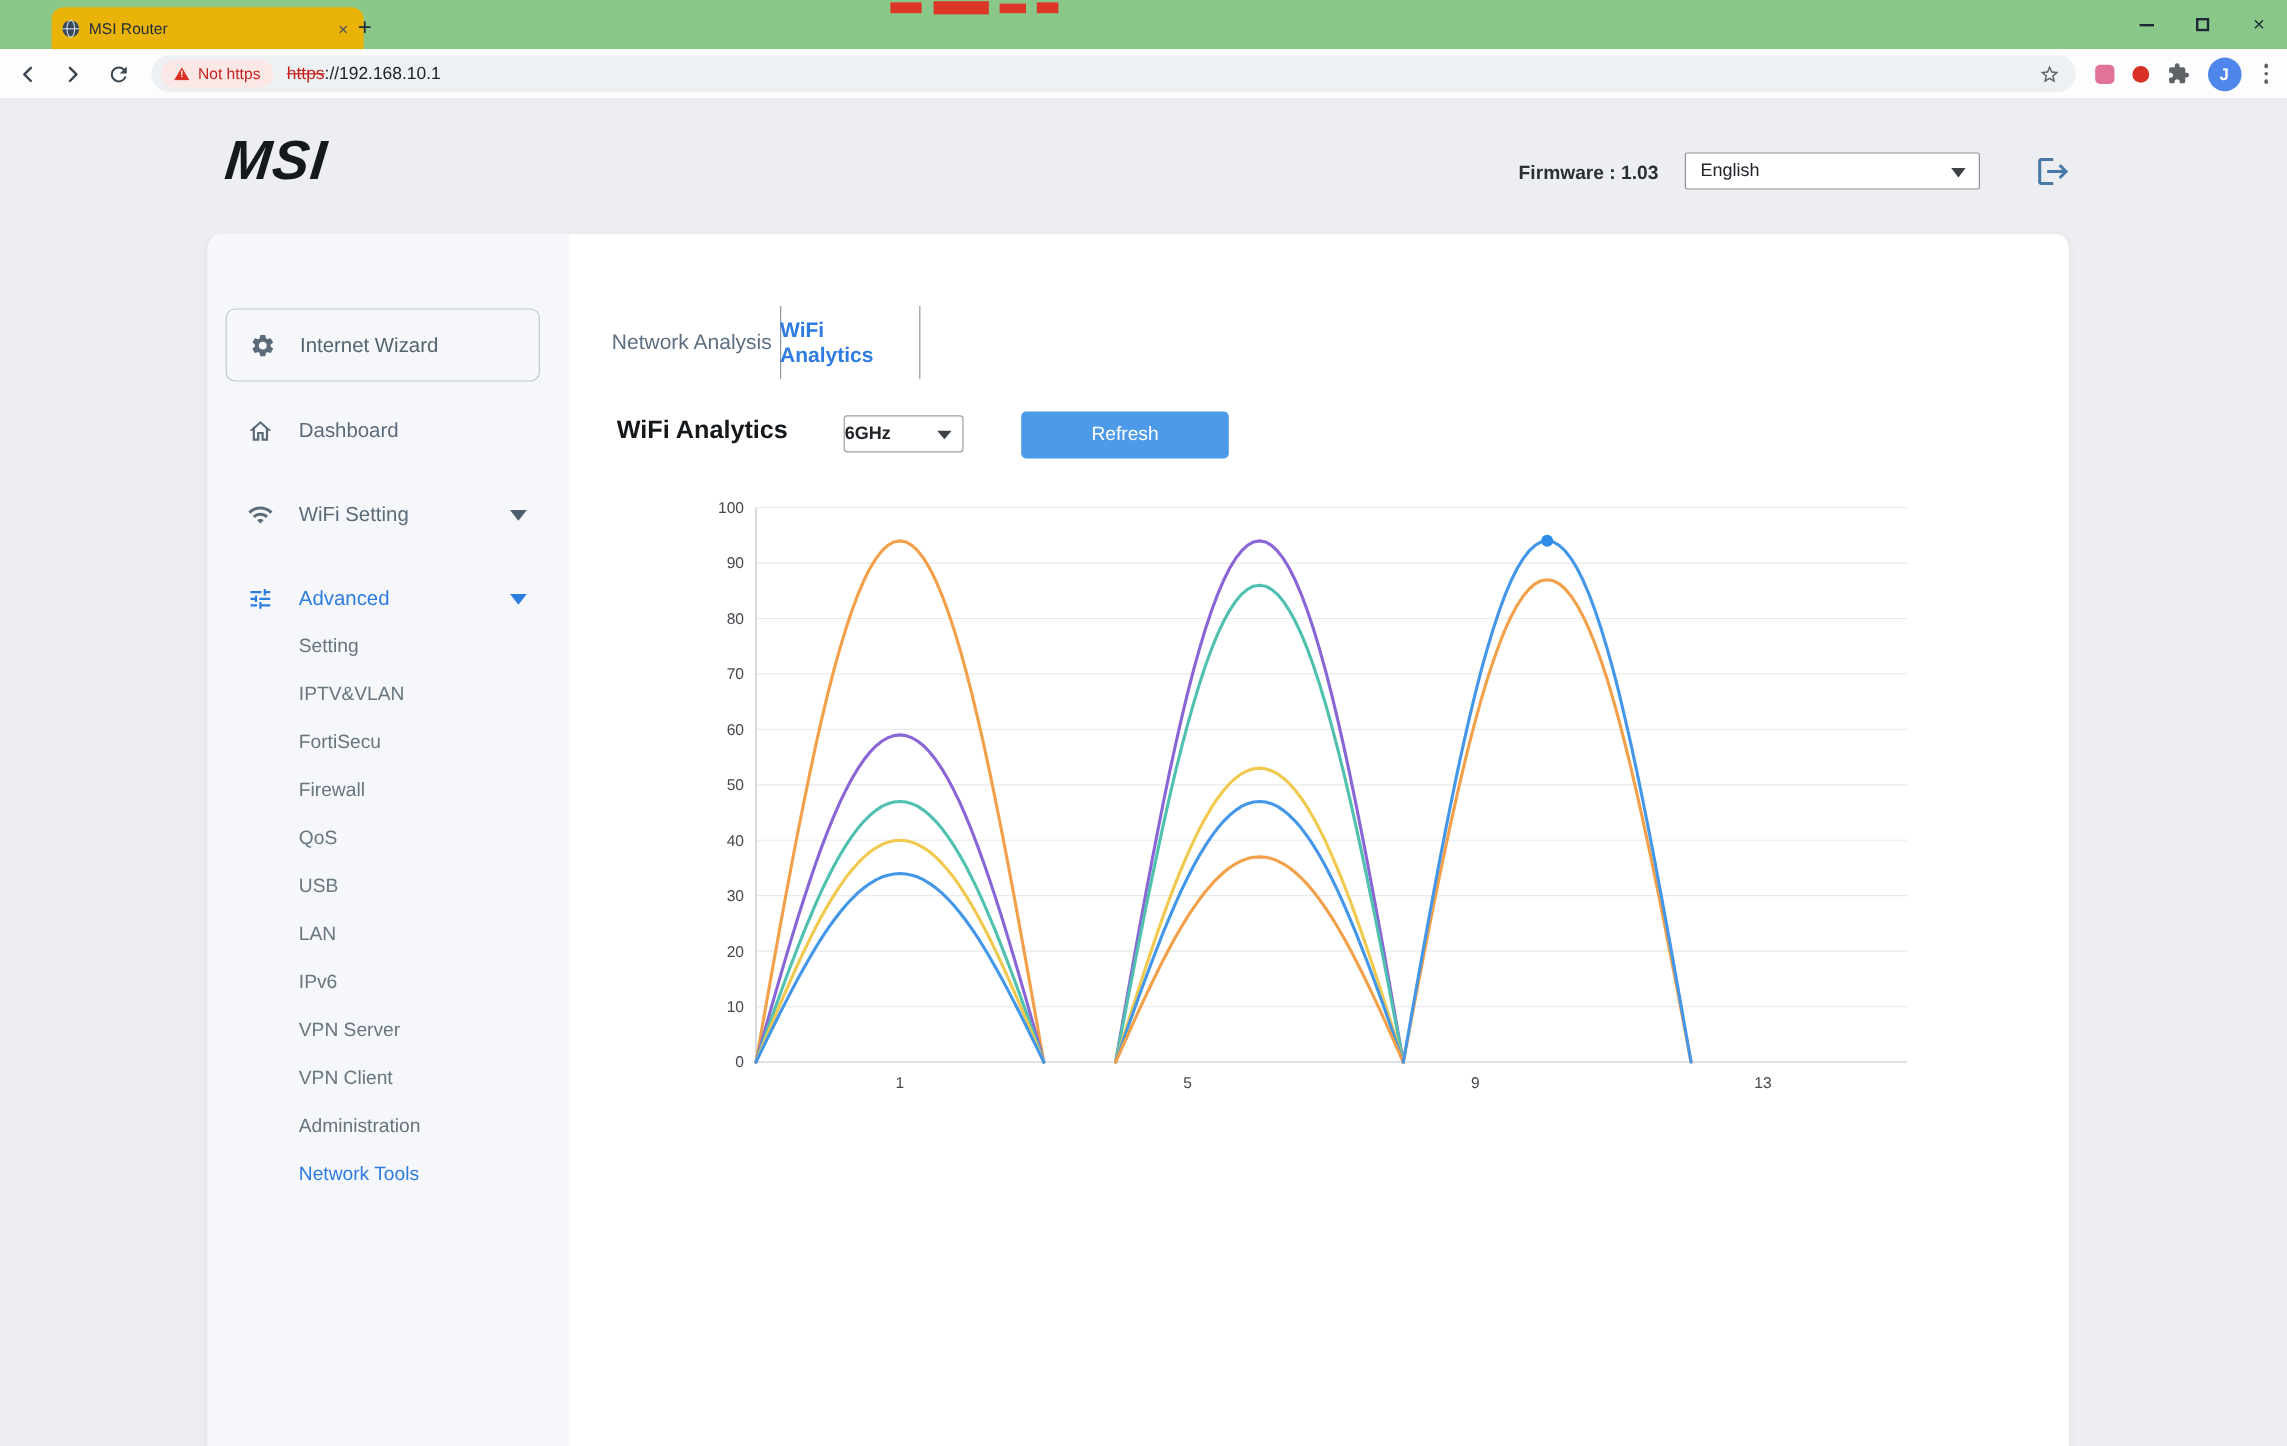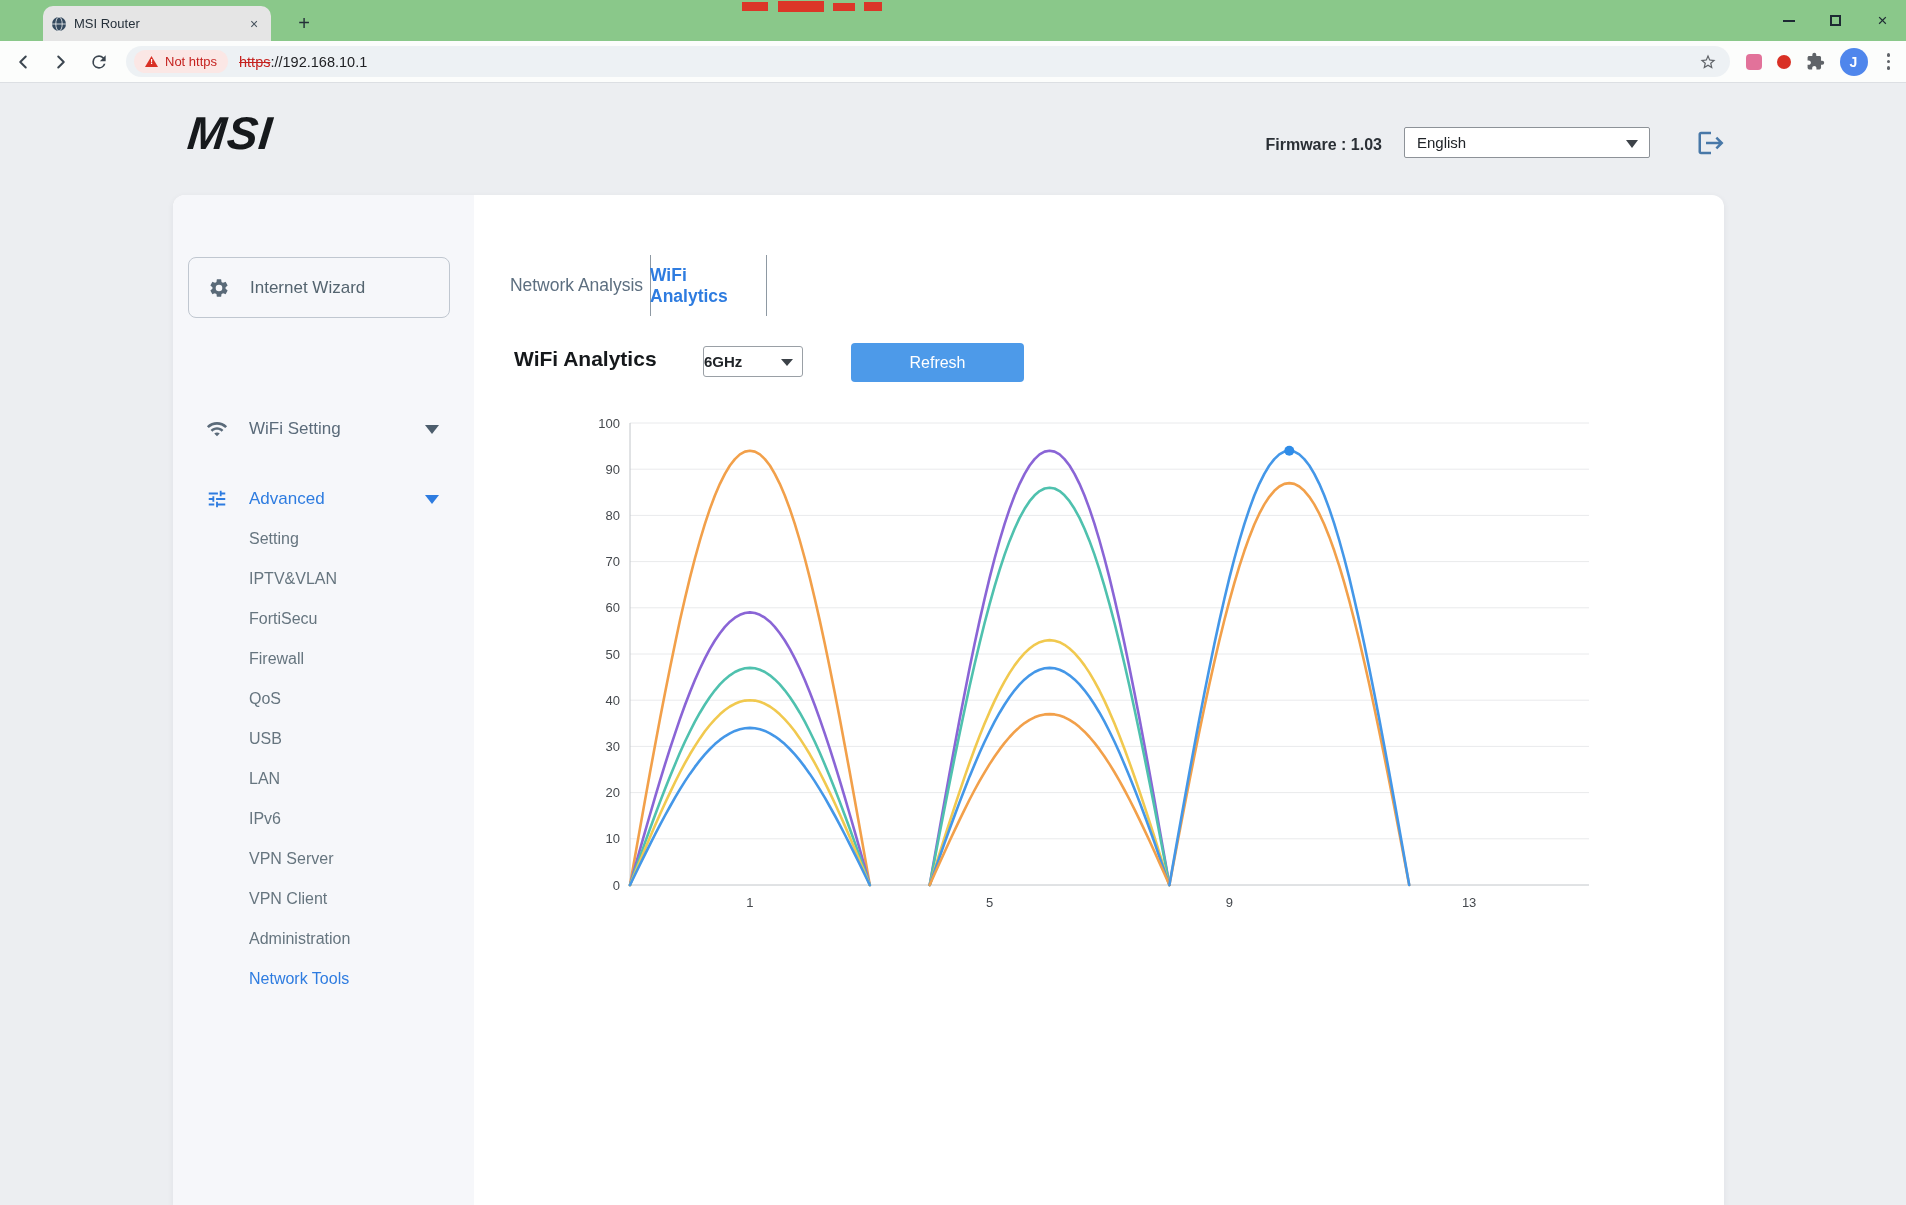--- a/index.html
+++ b/index.html
@@ -1,20 +1,20 @@
 <!DOCTYPE html>
 <html><head>
 <meta charset="utf-8">
 <style>
   html,body{margin:0;padding:0;background:#dfe3e8;font-family:"Liberation Sans",sans-serif;}
   #root{position:relative;width:1906px;height:1205px;overflow:hidden;background:#eceef1;}
 
   
   .titlebar{position:absolute;left:0;top:0;width:100%;height:41px;background:#8ac88a;}
-  .tab{position:absolute;left:43px;top:6px;width:228px;height:35px;background:#e5e5e5;border-radius:10px 10px 0 0;display:flex;align-items:center;padding:0 8px;box-sizing:border-box;}
+  .tab{position:absolute;left:43px;top:6px;width:260px;height:35px;background:#eab308;border-radius:10px 10px 0 0;display:flex;align-items:center;padding:0 8px;box-sizing:border-box;}
   .tab-title{flex:1;font-size:13px;color:#25303a;margin:0 7px;white-space:nowrap;overflow:hidden;}
   .tab-close{width:18px;height:18px;border-radius:50%;display:flex;align-items:center;justify-content:center;color:#46525d;font-size:14px;cursor:pointer;}
   .newtab{position:absolute;left:290px;top:9px;width:28px;height:28px;display:flex;align-items:center;justify-content:center;font-size:20px;color:#233038;cursor:pointer;}
   .win-controls{position:absolute;right:0;top:0;height:41px;display:flex;}
   .win-btn{width:47px;height:100%;display:flex;align-items:center;justify-content:center;cursor:pointer;}
   .min-glyph{width:12px;height:0;border-top:2px solid #1d2a33;}
   .max-glyph{width:11px;height:11px;border:2px solid #1d2a33;box-sizing:border-box;}
   .close-glyph{font-size:17px;color:#1d2a33;line-height:1;}
   .artifact{position:absolute;background:#e3261d;opacity:.9;}
 
@@ -170,20 +170,28 @@
     <div class="sidebar">
       <div class="wizard">
         <span style="line-height:0;">
           <svg width="22" height="22" viewBox="0 0 24 24">
               <path d="M19.14 12.94c.04-.3.06-.61.06-.94 0-.32-.02-.64-.07-.94l2.03-1.58a.49.49 0 0 0 .12-.61l-1.92-3.32a.49.49 0 0 0-.59-.22l-2.39.96c-.5-.38-1.03-.7-1.62-.94l-.36-2.54a.48.48 0 0 0-.48-.41h-3.84c-.24 0-.43.17-.47.41l-.36 2.54c-.59.24-1.13.57-1.62.94l-2.39-.96a.49.49 0 0 0-.59.22L2.74 8.87c-.12.21-.08.47.12.61l2.03 1.58c-.05.3-.09.63-.09.94s.02.64.07.94l-2.03 1.58a.49.49 0 0 0-.12.61l1.92 3.32c.12.22.37.29.59.22l2.39-.96c.5.38 1.03.7 1.62.94l.36 2.54c.05.24.24.41.48.41h3.84c.24 0 .44-.17.47-.41l.36-2.54c.59-.24 1.13-.56 1.62-.94l2.39.96c.22.08.47 0 .59-.22l1.92-3.32a.49.49 0 0 0-.12-.61l-2.01-1.58zM12 15.6A3.6 3.6 0 1 1 12 8.4a3.6 3.6 0 0 1 0 7.2z" fill="#5a6a78"></path>
             </svg>
         </span>
         <span class="wizard-label">Internet Wizard</span>
       </div>
 
+      <div class="menu-item" style="top:142px;">
+        <span class="mi-icon">
+          <svg width="22" height="22" viewBox="0 0 24 24">
+              <path d="M12 5.7l5 4.5V19h-2v-6H9v6H7v-8.8l5-4.5M12 3L2 12h3v9h6v-6h2v6h6v-9h3L12 3z" fill="#5b6b7a"></path>
+            </svg>
+        </span>
+        <span class="mi-label">Dashboard</span>
+      </div>
 
       <div class="menu-item active" style="top:282px;">
         <span class="mi-icon">
           <svg width="22" height="22" viewBox="0 0 24 24">
               <path d="M3 17v2h6v-2H3zM3 5v2h10V5H3zm10 16v-2h8v-2h-8v-2h-2v6h2zM7 9v2H3v2h4v2h2V9H7zm14 4v-2H11v2h10zm-6-4h2V7h4V5h-4V3h-2v6z" fill="#2e7ce0"></path>
             </svg>
         </span>
         <span class="mi-label">Advanced</span>
         <span class="caret"></span>
       </div>

